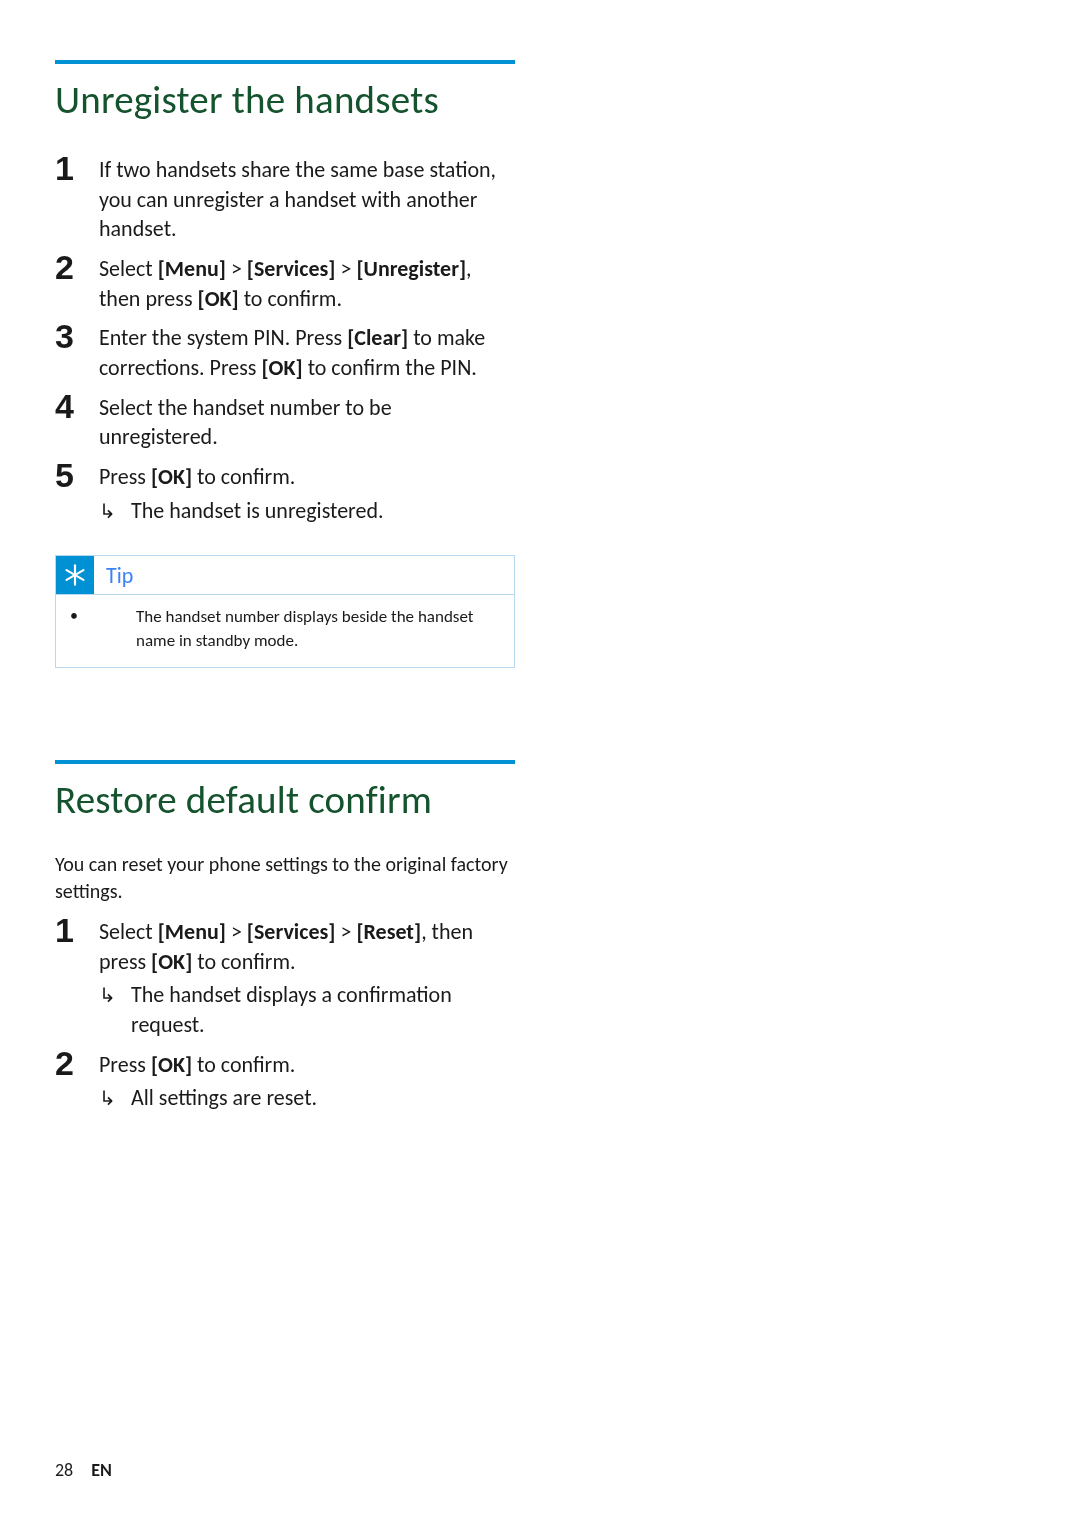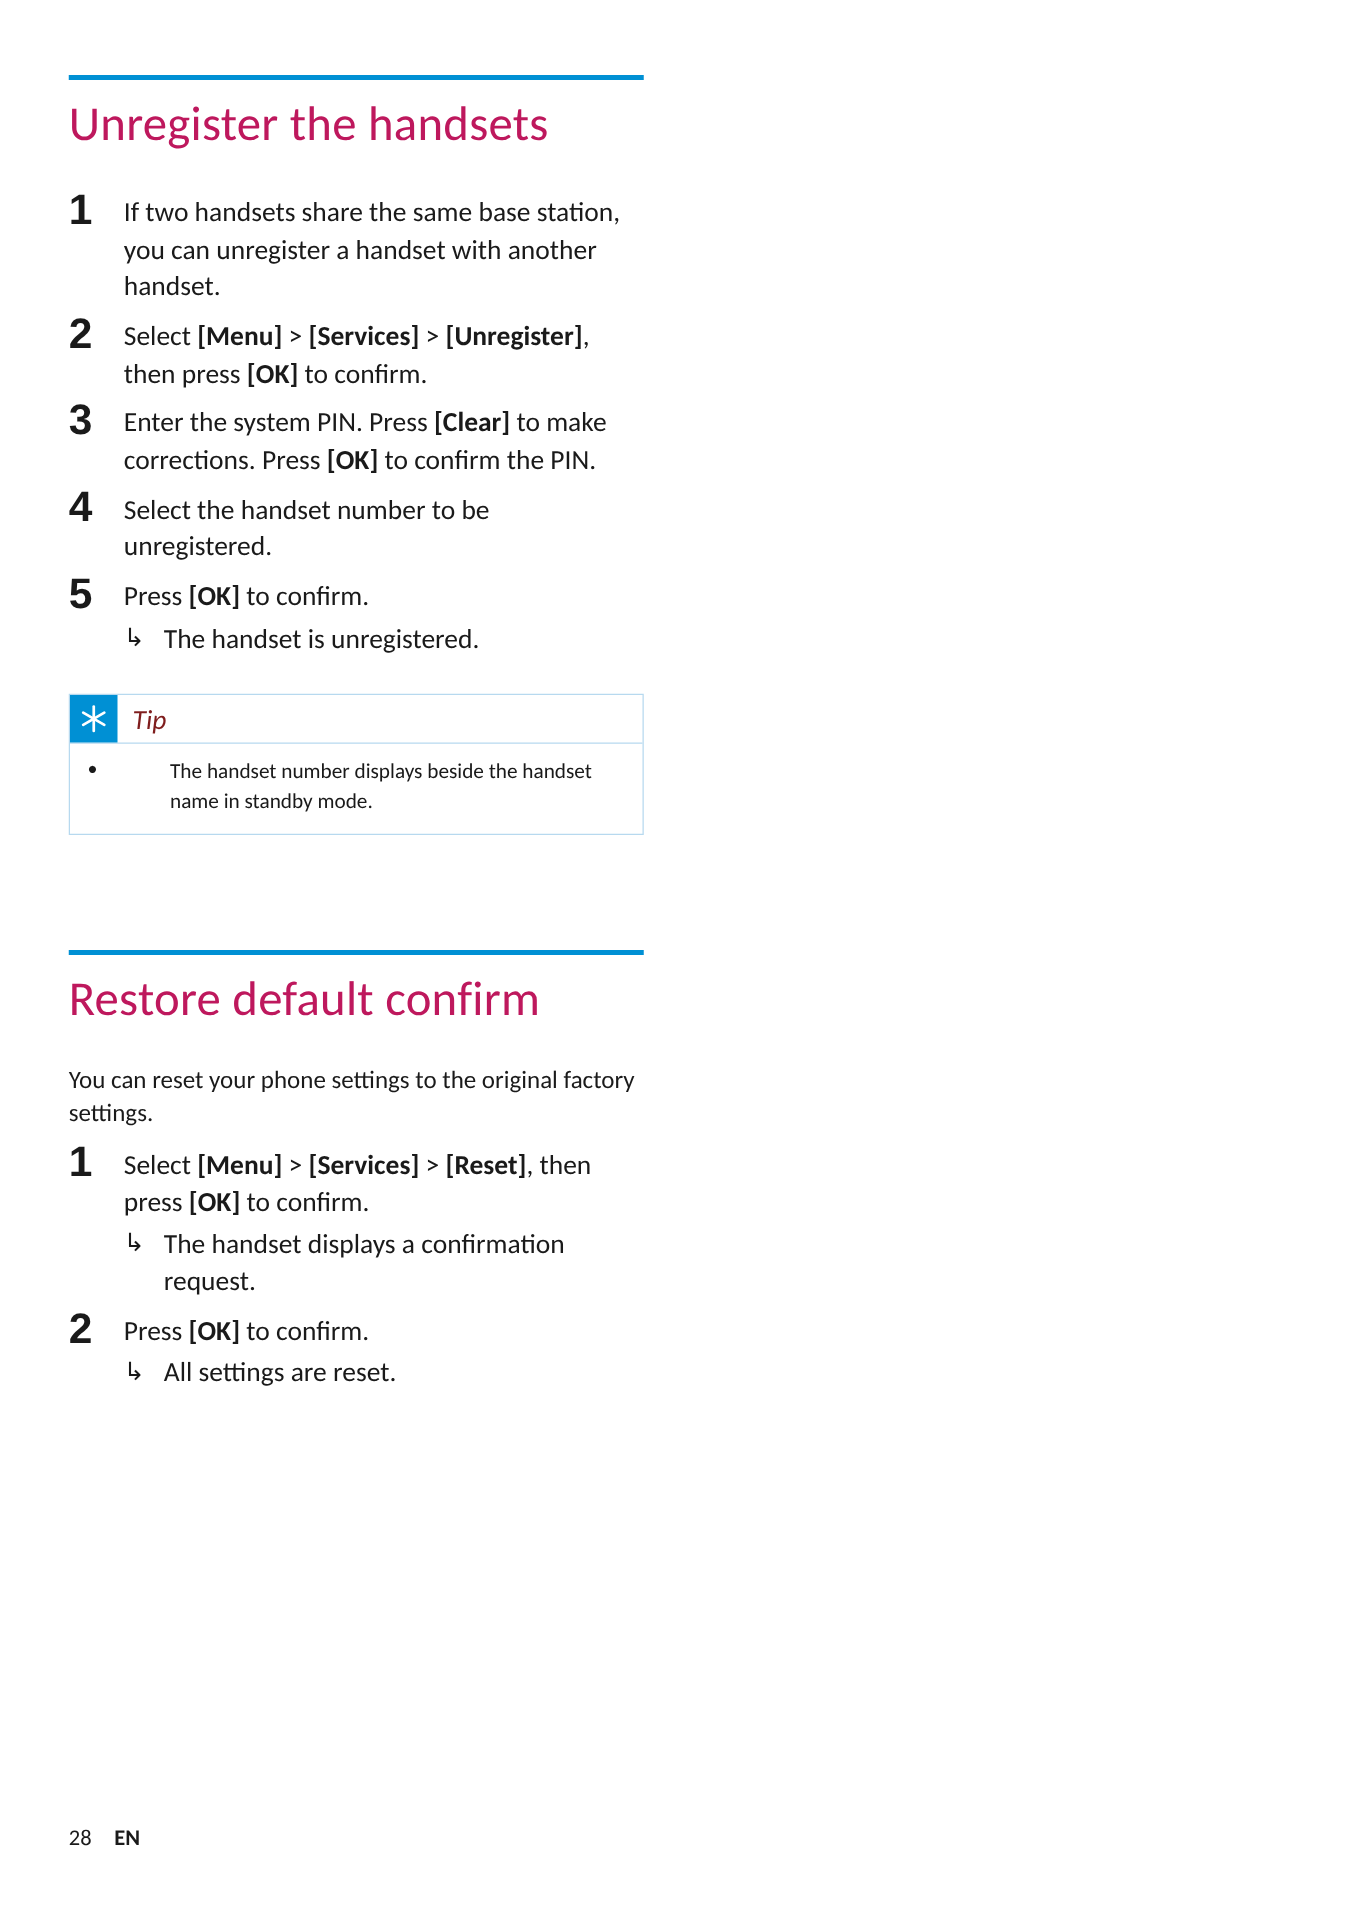--- a/index.html
+++ b/index.html
@@ -13,21 +13,21 @@
       padding: 60px 55px 50px 55px;
     }
     .content-col {
       width: 460px;
     }
     .section-rule {
       border-top: 4px solid #0090d4;
       margin-bottom: 14px;
     }
     h1.section-title {
-      color: #be185d;
+      color: #14532d;
       font-weight: 400;
       font-size: 39px;
       line-height: 1.15;
       margin-bottom: 28px;
       letter-spacing: 0.2px;
     }
     .steps { }
     .step {
       display: flex;
       align-items: flex-start;
@@ -82,26 +82,25 @@
     .tipbox-icon-wrap {
       background: #0090d4;
       width: 38px;
       height: 38px;
       display: flex;
       align-items: center;
       justify-content: center;
     }
     .tipbox-icon-wrap svg { width: 26px; height: 26px; }
     .tipbox-label {
-      color: #7f1d1d;
+      color: #3b82f6;
       font-size: 22px;
       padding-left: 12px;
       display: flex;
       align-items: center;
-      font-style: italic;
     }
     .tipbox-body {
       border-top: 1px solid #b7d9ef;
       padding: 10px 14px 14px 14px;
     }
     .tipbox-body .bullet-row {
       display: flex;
       align-items: flex-start;
     }
     .tipbox-body .bullet-dot {

